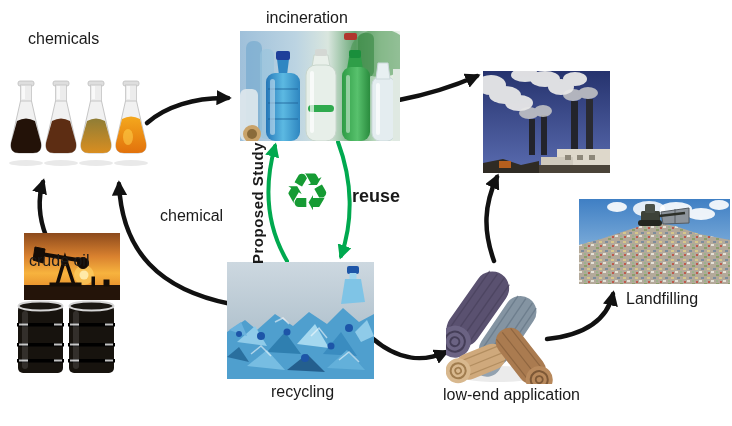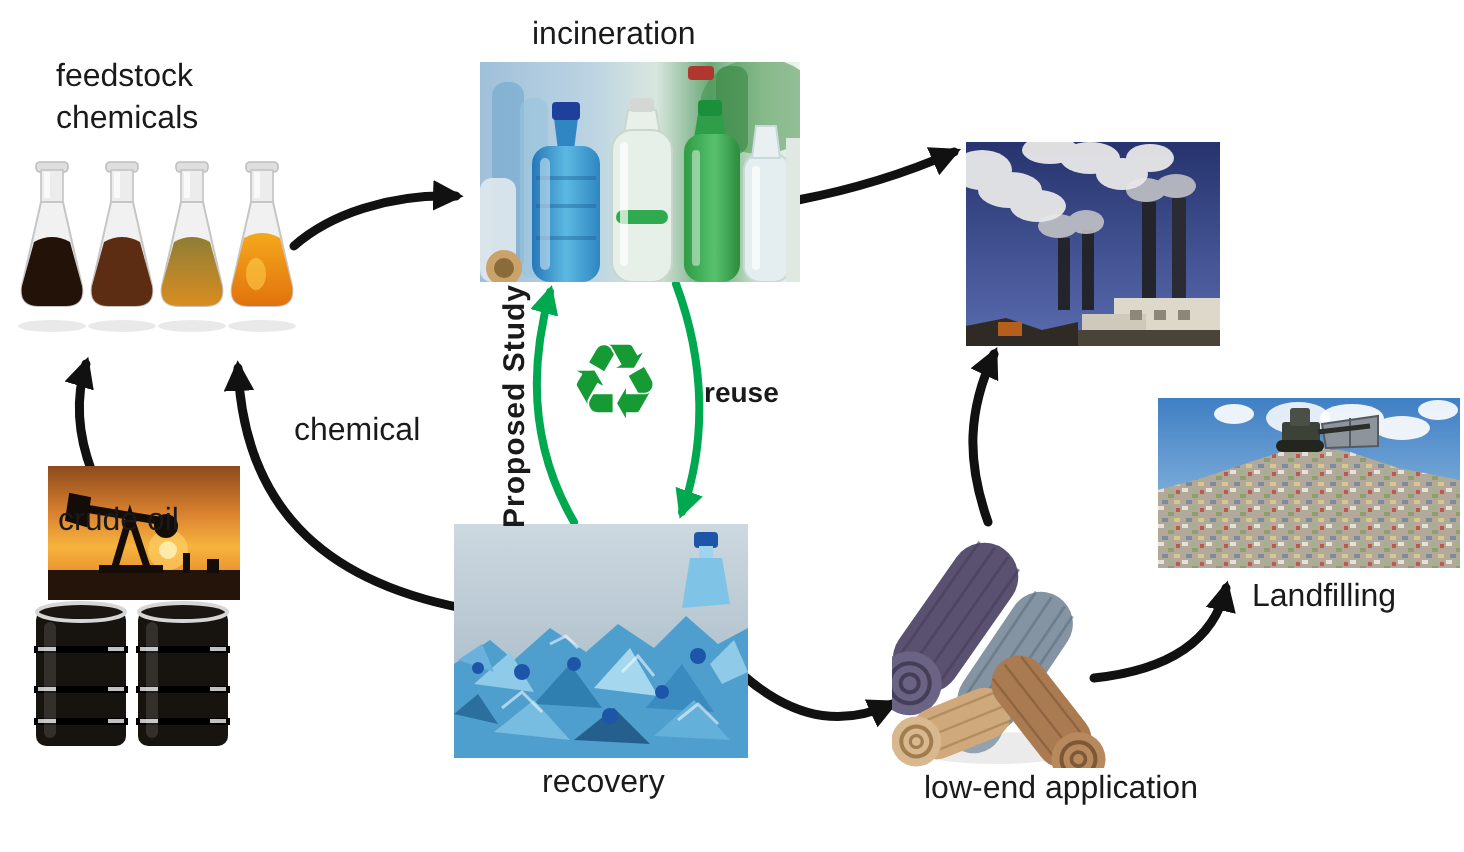--- a/index.html
+++ b/index.html
@@ -4,21 +4,21 @@
 <style>
   html,body{margin:0;padding:0;background:#fff;}
   .canvas{position:relative;width:732px;height:426px;background:#fff;overflow:hidden;
           font-family:"Liberation Sans",sans-serif;color:#1a1a1a;}
   .lbl{position:absolute;z-index:3;font-size:16px;line-height:21px;white-space:nowrap;}
   .img{position:absolute;z-index:2;}
   .img svg{display:block;}
   #arrows{position:absolute;left:0;top:0;z-index:1;}
   .vlabel{position:absolute;z-index:3;writing-mode:vertical-rl;transform:rotate(180deg);
           font-weight:700;font-size:15px;letter-spacing:.5px;white-space:nowrap;}
-  .boldlbl{font-weight:700;font-size:14px;}
+  .boldlbl{font-weight:700;font-size:18px;}
   .recycle{position:absolute;z-index:2;font-size:52px;line-height:1;color:#169B34;}
 </style>
 </head>
 <body>
 
 <div class="canvas">
 
   <svg id="arrows" width="732" height="426" viewBox="0 0 732 426">
     <defs>
       <marker id="ab" viewBox="0 0 10 10" refX="7.5" refY="5" markerWidth="3.4" markerHeight="3.4" orient="auto-start-reverse">
@@ -396,36 +396,35 @@
       <rect x="62" y="12" width="19" height="11" rx="1.5" fill="#3d4238"></rect>
       <rect x="66" y="5" width="10" height="9" rx="1.5" fill="#4a5048"></rect>
       <rect x="59" y="21" width="24" height="6" rx="3" fill="#23251f"></rect>
       <line x1="80" y1="17" x2="106" y2="14" stroke="#2c2f29" stroke-width="2.5"></line>
     </svg>
   </div>
 
   <div class="recycle" style="left:284px;top:166px">♻</div>
 
   <div class="lbl" style="left:28px;top:28px">
-    <div>feedstock</div>
     <div>chemicals</div>
   </div>
 
   <div class="lbl" style="left:266px;top:7px">incineration</div>
 
 
   <div class="lbl" style="left:29px;top:250px">crude oil</div>
 
-  <div class="lbl" style="left:147px;top:204px;line-height:23px">
+  <div class="lbl" style="left:160px;top:204px;line-height:23px">
     <div>chemical</div>
   </div>
 
   <div class="vlabel" style="left:249px;top:142px;height:122px">Proposed Study</div>
 
   <div class="lbl boldlbl" style="left:352px;top:186px">reuse</div>
 
-  <div class="lbl" style="left:271px;top:381px">recovery</div>
-
-  <div class="lbl" style="left:462px;top:384px">low-end application</div>
+  <div class="lbl" style="left:271px;top:381px">recycling</div>
+
+  <div class="lbl" style="left:443px;top:384px">low-end application</div>
 
   <div class="lbl" style="left:626px;top:288px">Landfilling</div>
 
 </div>
 
 </body></html>

